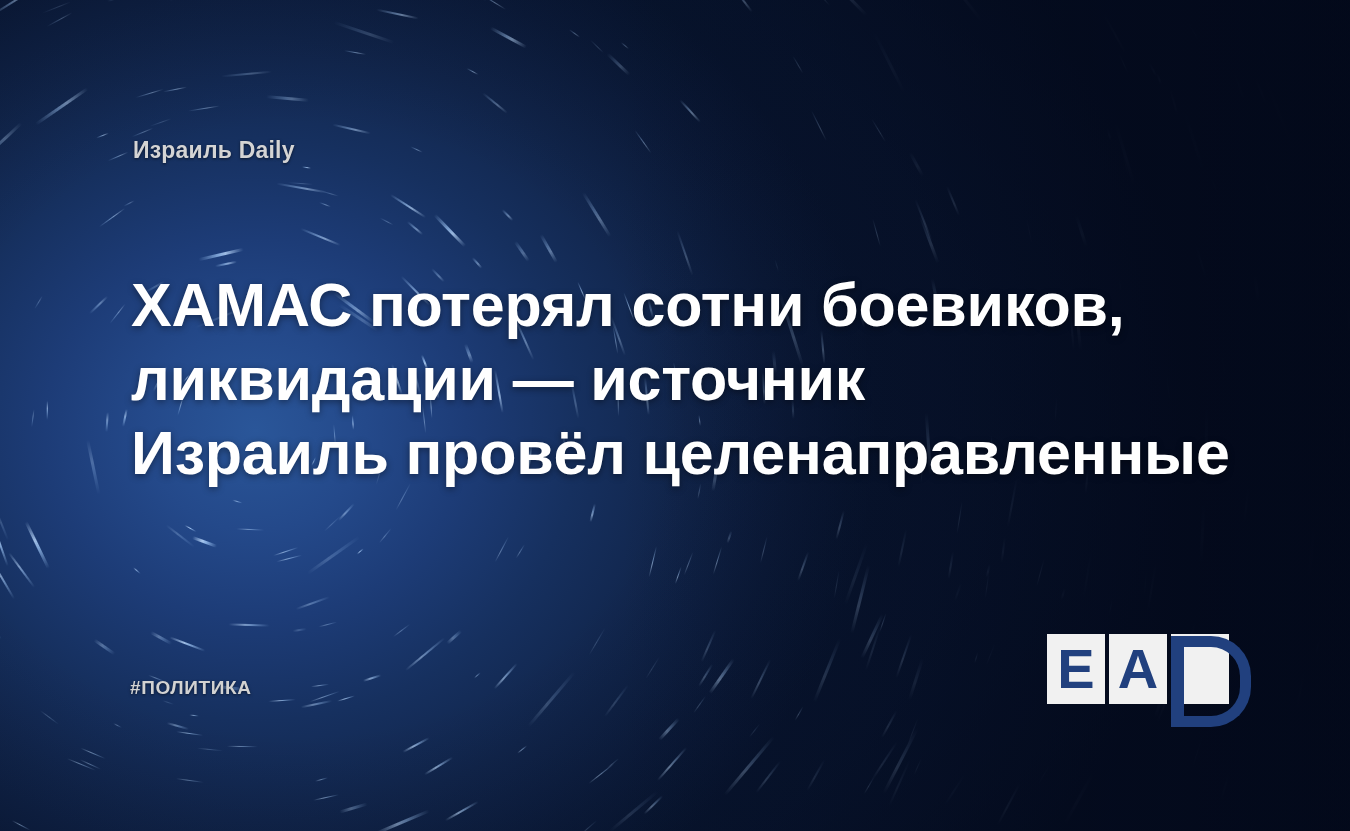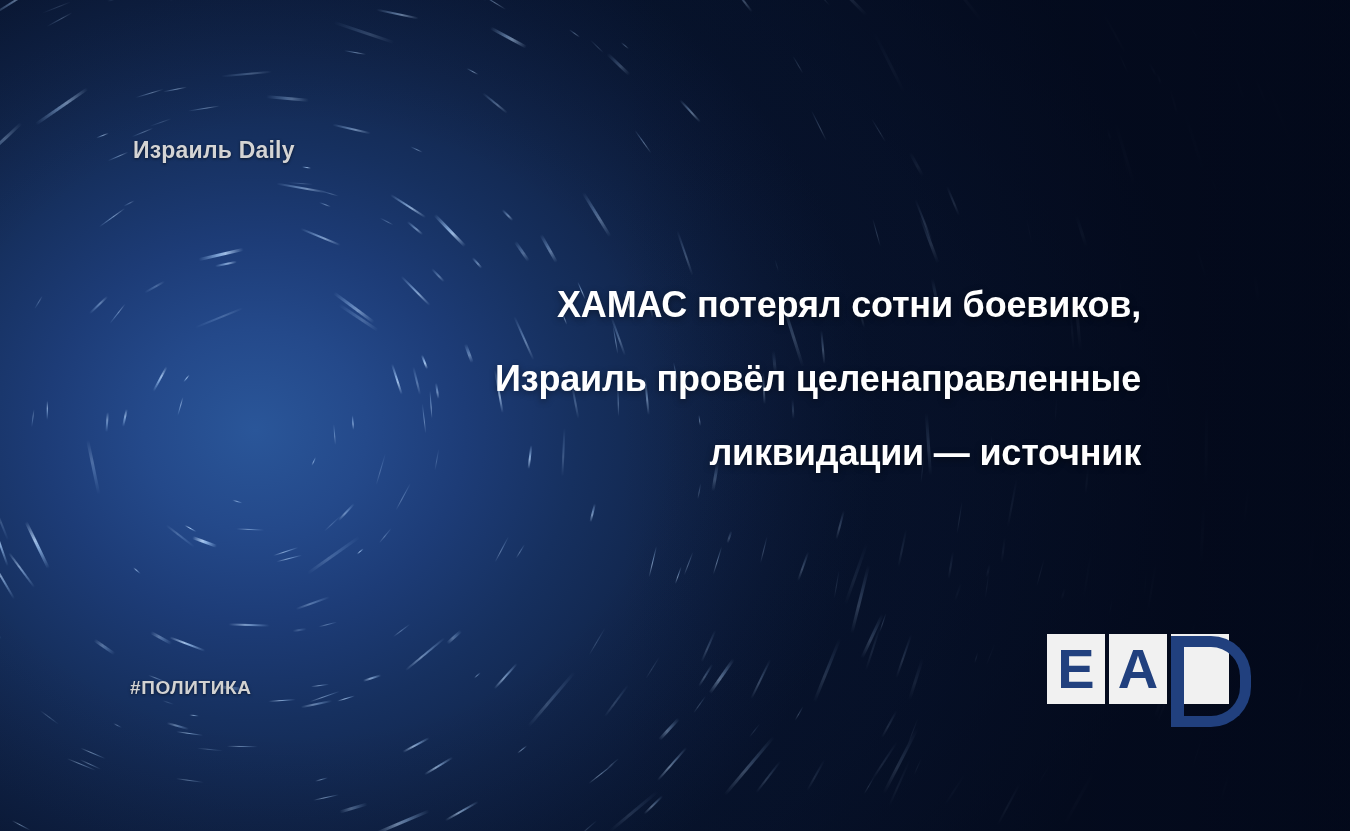--- a/index.html
+++ b/index.html
@@ -72,26 +72,25 @@
     text-shadow: 0 1px 3px rgba(0,0,0,0.55);
     white-space: nowrap;
   }
 
   .headline {
     position: absolute;
     left: 131px;
     top: 268px;
     width: 1010px;
     color: #ffffff;
-    font-size: 36px;
+    font-size: 61px;
     font-weight: bold;
     line-height: 74px;
     letter-spacing: -0.2px;
     text-shadow: 0 2px 7px rgba(0,0,0,0.42);
-    text-align: right;
   }
   .headline .ln { display: block; white-space: nowrap; }
 
   .hashtag {
     position: absolute;
     left: 130px;
     top: 677px;
     font-size: 19px;
     font-weight: bold;
     letter-spacing: 0.6px;
@@ -472,22 +471,22 @@
       <i style="left: 1553.74px; top: 716.364px; width: 55.8758px; transform: rotate(95.7189deg); opacity: 0.0318458;"></i>
       <i style="left: 461.807px; top: 707.677px; width: 25.5092px; transform: rotate(200.249deg); opacity: 0.905696;"></i>
     </div>
   <div class="bg-dark-right"></div>
   <div class="bg-vignette"></div>
 
   <div class="brand">Израиль Daily</div>
 
   <div class="headline">
     <span class="ln">ХАМАС потерял сотни боевиков,</span>
+    <span class="ln">ликвидации — источник</span>
     <span class="ln">Израиль провёл целенаправленные</span>
-    <span class="ln">ликвидации — источник</span>
   </div>
 
   <div class="hashtag">#ПОЛИТИКА</div>
 
   <div class="logo">
     <span class="sq s1"></span>
     <span class="sq s2"></span>
     <span class="sq s3"></span>
     <span class="glyph g1">E</span>
     <span class="glyph g2">A</span>

